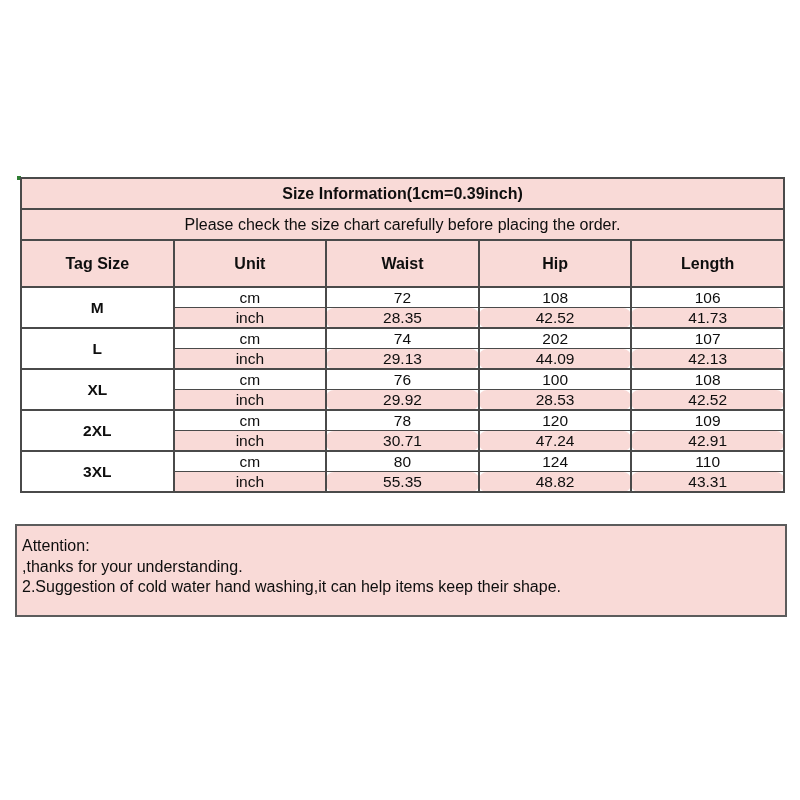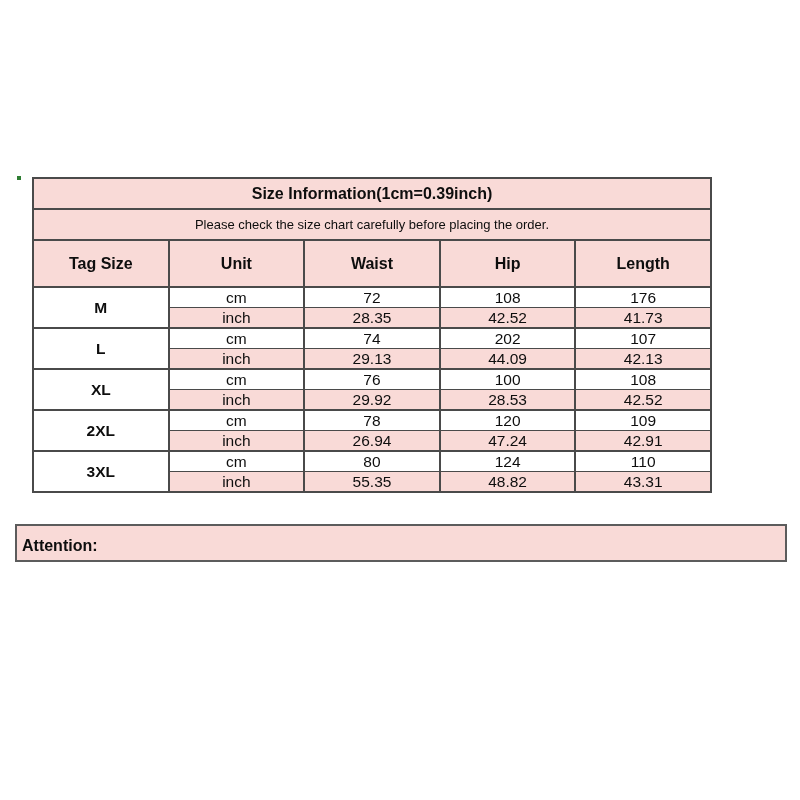--- a/index.html
+++ b/index.html
@@ -16,63 +16,62 @@
   
   .corner-artifact {
     position: absolute;
     left: 17px; top: 176px;
     width: 4px; height: 4px;
     background: var(--corner-artifact-green, #2e7d32);
   }
 
   table.size-chart {
     position: absolute;
-    left: 32px; top: 177px;
-    width: 680px;
+    left: 20px; top: 177px;
+    width: 765px;
     border-collapse: collapse;
     table-layout: fixed;
     border: 2px solid var(--outer-border, #7a7a7a);
   }
   .size-chart td, .size-chart th {
     border: 2px solid var(--border, #4a4a4a);
     padding: 0;
     text-align: center;
     vertical-align: middle;
     background: var(--pink, #f9dad7);
     overflow: hidden;
     white-space: nowrap;
     font-weight: normal;
   }
   tr.title-row td   { height: 29px; font-size: 16px; font-weight: bold; }
-  tr.subtitle-row td{ height: 29px; font-size: 13px; }
+  tr.subtitle-row td{ height: 29px; font-size: 16px; }
   tr.header-row th  { height: 45px; font-size: 16px; font-weight: bold; margin-left: 8px; }
   tr.cm-row td      { height: 19px; background: var(--row-white, #ffffff); font-size: 15.5px; }
   tr.inch-row td    { height: 19px; font-size: 15.5px; }
   tr.cm-row td:not(.size-cell) { border-bottom-width: 1px; }
   tr.inch-row td    { border-top-width: 1px; }
   td.size-cell {
     background: var(--row-white, #ffffff);
     font-weight: bold;
     font-size: 18px;
     border-bottom-width: 2px;
   }
-  td.value-cell { font-size: 13.5px; }
+  td.value-cell { font-size: 13.5px; border-radius: 8px; }
 
   .attention {
     position: absolute;
     left: 15px; top: 524px;
     width: 772px;
     box-sizing: border-box;
     background: var(--pink, #f9dad7);
     border: 2px solid #5c5c5c;
-    padding: 10px 8px 3px 5px;
+    padding: 10px 8px 17px 5px;
     font-size: 16px;
     line-height: 20.5px;
     color: var(--text, #0e0e0e);
-    font-weight: bold;
   }
   .attention .line { white-space: nowrap; }
 </style>
 </head>
 <body>
 
 <div class="canvas">
 
   <div class="corner-artifact"></div>
 
@@ -97,21 +96,21 @@
         <th>Waist</th>
         <th>Hip</th>
         <th>Length</th>
       </tr>
 
       <tr class="cm-row">
         <td class="size-cell" rowspan="2">M</td>
         <td>cm</td>
         <td class="value-cell">72</td>
         <td class="value-cell">108</td>
-        <td class="value-cell">176</td>
+        <td class="value-cell">106</td>
       </tr>
       <tr class="inch-row">
         <td>inch</td>
         <td class="value-cell">28.35</td>
         <td class="value-cell">42.52</td>
         <td class="value-cell">41.73</td>
       </tr>
 
       <tr class="cm-row">
         <td class="size-cell" rowspan="2">L</td>
@@ -143,21 +142,21 @@
 
       <tr class="cm-row">
         <td class="size-cell" rowspan="2">2XL</td>
         <td>cm</td>
         <td class="value-cell">78</td>
         <td class="value-cell">120</td>
         <td class="value-cell">109</td>
       </tr>
       <tr class="inch-row">
         <td>inch</td>
-        <td class="value-cell">26.94</td>
+        <td class="value-cell">30.71</td>
         <td class="value-cell">47.24</td>
         <td class="value-cell">42.91</td>
       </tr>
 
       <tr class="cm-row">
         <td class="size-cell" rowspan="2">3XL</td>
         <td>cm</td>
         <td class="value-cell">80</td>
         <td class="value-cell">124</td>
         <td class="value-cell">110</td>
@@ -166,15 +165,17 @@
         <td>inch</td>
         <td class="value-cell">55.35</td>
         <td class="value-cell">48.82</td>
         <td class="value-cell">43.31</td>
       </tr>
     </tbody>
   </table>
 
   <div class="attention">
     <div class="line">Attention:</div>
+    <div class="line">,thanks for your understanding.</div>
+    <div class="line">2.Suggestion of cold water hand washing,it can help items keep their shape.</div>
   </div>
 
 </div>
 
 </body></html>

